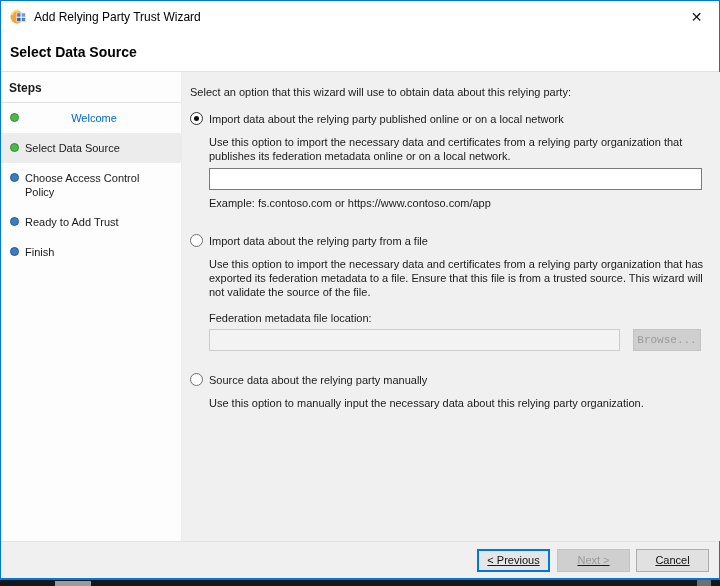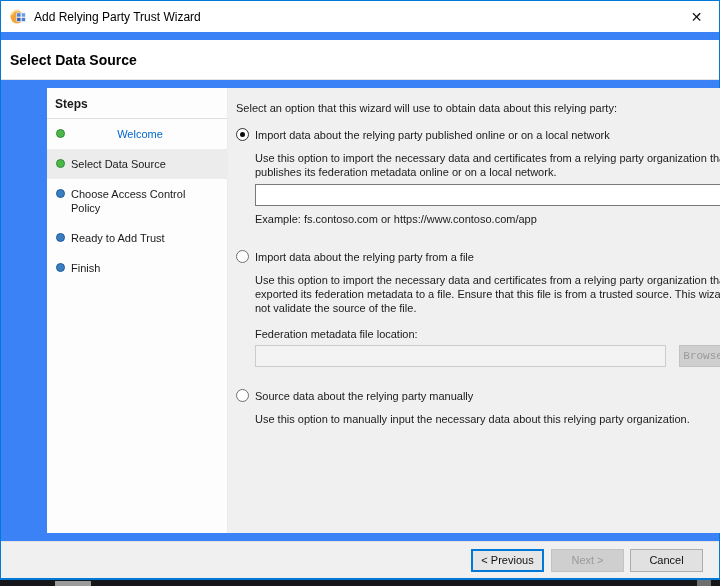--- a/index.html
+++ b/index.html
@@ -3,38 +3,38 @@
 <meta charset="utf-8">
 <style>
   * { margin:0; padding:0; box-sizing:border-box; }
   html,body { width:720px; height:586px; }
   body { font-family:"Liberation Sans", sans-serif; color:#1a1a1a; }
 
   .screen { position:relative; width:720px; height:586px; background:#15161a; overflow:hidden; }
 
   .window {
     position:absolute; top:0; left:0; width:720px; height:580px;
-    background:#3b82f6; border:1px solid #0079d8; border-bottom:2px solid #0079d8;
-    display:flex; flex-direction:column;gap:8px;
+    background:#fca5a5; border:1px solid #0079d8; border-bottom:2px solid #0079d8;
+    display:flex; flex-direction:column;
   }
 
   
   .titlebar { height:31px; flex:0 0 auto; display:flex; align-items:center; padding-left:9px; background:#fff; }
   .app-icon { width:16px; height:16px; margin-right:8px; flex:0 0 auto; }
   .title-text { font-size:12px; color:#000; }
   .close-btn { margin-left:auto; width:45px; height:31px; display:flex; align-items:center; justify-content:center;
                font-size:14px; color:#111; cursor:default; }
 
   
   .page-header { height:40px; flex:0 0 auto; background:#fff; display:flex; align-items:center;
                  padding-left:9px; border-bottom:1px solid #e3e3e3; }
   .page-title { font-size:14px; font-weight:bold; color:#000; }
 
   
-  .body { flex:1; display:flex; min-height:0;padding-left:46px; }
+  .body { flex:1; display:flex; min-height:0; }
 
   .sidebar { width:181px; flex:0 0 auto; background:#fdfdfd; border-right:1px solid #ececec; }
   .steps-title { font-size:12px; font-weight:bold; padding:9px 8px 7px 8px; border-bottom:1px solid #e0e0e0; }
   .step { position:relative; font-size:11px; line-height:14px; padding:8px 18px 8px 24px; color:#1a1a1a; }
   .step .bullet { position:absolute; left:9px; top:10px; width:9px; height:9px; border-radius:50%; }
   .step.done .bullet { background:#4db848; border:1px solid #2f8a3c; }
   .step.upcoming .bullet { background:#3a7ec0; border:1px solid #1d5a9e; }
   .step.link { color:#0066cc;text-align:center; }
   .step.current { background:#ececec; }
 
@@ -61,21 +61,21 @@
   .file-row { display:flex; align-items:center; margin:5px 0 0 19px; }
   .text-input.disabled { margin:0; width:411px; background:#f3f3f3; border:1px solid #cccccc; }
   .browse-btn { margin-left:13px; width:68px; height:22px; background:#cfcfcf; border:1px solid #c3c3c3;
                 color:#9a9a9a; font-family:Liberation Mono, monospace; font-size:11px; }
 
   .spacer-lg { height:25px; }
   .spacer-md { height:22px; }
 
   
   .footer { height:37px; flex:0 0 auto; background:#f0f0f0; border-top:1px solid #e2e2e2;
-            display:flex; align-items:center; justify-content:flex-end; padding-right:16px; }
+            display:flex; align-items:center; justify-content:flex-end; padding-right:10px;text-decoration:underline; }
   .btn { width:73px; height:23px; font-family:"Liberation Sans",sans-serif; font-size:11px; color:#111;
          background:#e1e1e1; border:1px solid #adadad; }
   .btn-previous { border:2px solid #0078d7; background:#e6e6e6; margin-right:7px; }
   .btn-next { background:#cfcfcf; border:1px solid #c3c3c3; color:#9a9a9a; margin-right:6px; }
 
   
   .desktop-strip { position:absolute; left:0; bottom:0; width:720px; height:6px; background:#15161a; }
   .desk-frag-a { position:absolute; left:55px; bottom:0; width:36px; height:5px; background:#9b9b9b; }
   .desk-frag-b { position:absolute; left:697px; bottom:0; width:14px; height:6px; background:#6f6f6f; }
 </style>

